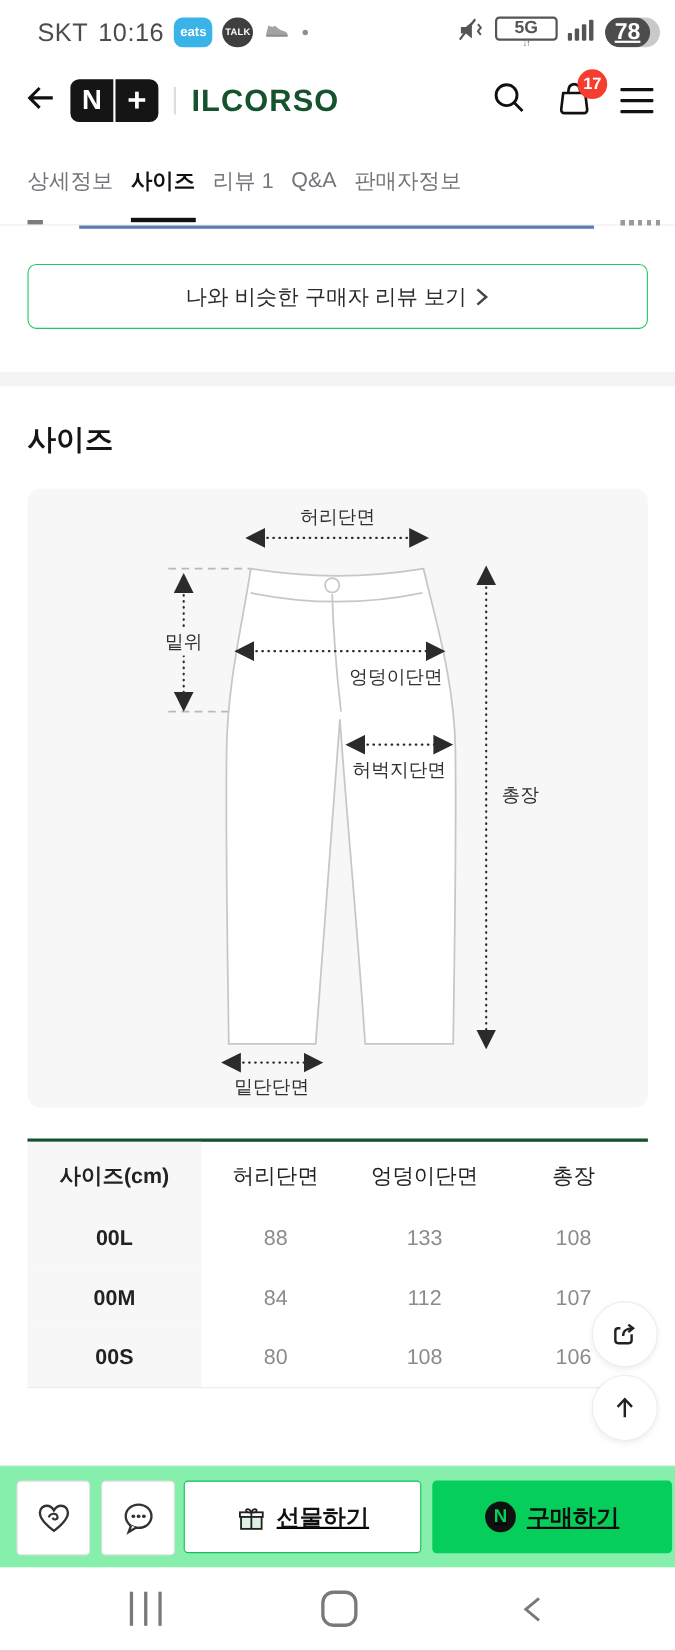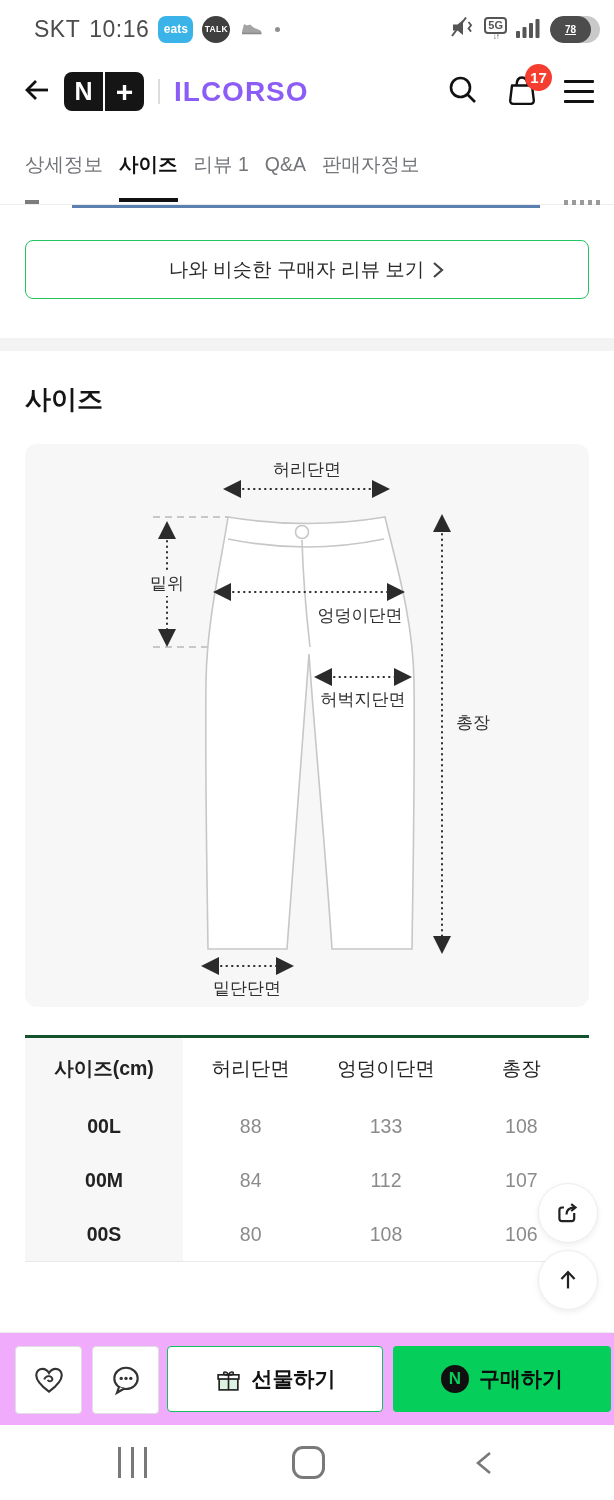--- a/index.html
+++ b/index.html
@@ -8,34 +8,34 @@
 
   
   .status-bar{height:58px;display:flex;align-items:center;justify-content:space-between;padding:0 14px 0 34px;box-sizing:border-box;}
   .sb-left{display:flex;align-items:center;gap:9px;}
   .sb-carrier,.sb-time{font-size:23px;color:#4c4c4c;letter-spacing:.5px;}
   .badge-eats{width:35px;height:27px;border-radius:8px;background:#3ab3e8;color:#fff;font-size:12px;font-weight:700;display:flex;align-items:center;justify-content:center;}
   .badge-talk{width:28px;height:27px;border-radius:50%;background:#3f3f3f;color:#fff;font-size:8.5px;font-weight:700;display:flex;align-items:center;justify-content:center;letter-spacing:.3px;}
   .sb-dot{width:5px;height:5px;border-radius:50%;background:#8f8f8f;margin-left:2px;}
   .sb-right{display:flex;align-items:center;gap:9px;}
   .icon-5g{display:flex;flex-direction:column;align-items:center;line-height:1;}
-  .icon-5g .box{border:2px solid #555;border-radius:4px;font-size:11px;font-weight:700;color:#555;padding:1px 2px;}
+  .icon-5g .box{border:2px solid #555;border-radius:4px;font-size:16px;font-weight:700;color:#555;padding:1px 16px;}
   .icon-5g .arr{font-size:8px;color:#555;margin-top:-1px;letter-spacing:-1px;}
   .battery{position:relative;width:50px;height:27px;border-radius:14px;background:#c9c9c9;overflow:hidden;}
   .battery .fill{position:absolute;left:0;top:0;bottom:0;width:41px;background:#4c4c4c;border-radius:14px;}
-  .battery .pct{position:absolute;left:0;top:0;width:41px;height:27px;display:flex;align-items:center;justify-content:center;color:#fff;font-size:10px;font-weight:700;text-decoration:underline;}
+  .battery .pct{position:absolute;left:0;top:0;width:41px;height:27px;display:flex;align-items:center;justify-content:center;color:#fff;font-size:21px;font-weight:700;text-decoration:underline;}
 
   
   .app-header{height:67px;display:flex;align-items:center;padding:0 20px 0 20px;box-sizing:border-box;}
   .logo{display:flex;margin-left:10px;}
   .logo-block{width:39px;height:39px;background:#151515;color:#fff;display:flex;align-items:center;justify-content:center;font-weight:800;}
   .logo-n{border-radius:8px 0 0 8px;font-size:25px;margin-right:2px;}
   .logo-plus{border-radius:0 8px 8px 0;font-size:30px;}
   .logo-divider{width:2px;height:25px;background:#ddd;margin:0 14px;}
-  .store-name{font-size:28px;font-weight:800;color:#8b5cf6;letter-spacing:1px;}
+  .store-name{font-size:28px;font-weight:800;color:#14532d;letter-spacing:1px;}
   .hdr-right{margin-left:auto;display:flex;align-items:center;gap:24px;}
   .bag-wrap{position:relative;}
   .cart-badge{position:absolute;top:-8px;right:-12px;min-width:27px;height:27px;border-radius:14px;background:#f53e30;color:#fff;font-size:15px;font-weight:700;display:flex;align-items:center;justify-content:center;padding:0 2px;box-sizing:border-box;}
   .burger{display:flex;flex-direction:column;gap:7px;}
   .burger div{width:30px;height:3px;background:#111;border-radius:1px;}
 
   
   .tabs{height:80px;display:flex;align-items:stretch;gap:16px;padding:0 25px;box-sizing:border-box;border-bottom:1px solid #ededed;}
   .tab{position:relative;display:flex;align-items:center;font-size:19.5px;color:#73757a;}
   .tab.active{color:#111;font-weight:700;}
@@ -66,21 +66,21 @@
   .cell{display:flex;align-items:center;justify-content:center;font-size:19.5px;color:#222;}
   .c-size{background:#f7f7f8;font-weight:700;}
   .val{color:#8b8b8b;}
 
   
   .float-btn{position:absolute;left:538px;width:58px;height:58px;border-radius:50%;background:#fff;border:1px solid #ededed;box-shadow:0 2px 6px rgba(0,0,0,.07);display:flex;align-items:center;justify-content:center;}
   .float-share{top:1183px;}
   .float-top{top:1250px;}
 
   
-  .action-bar{position:absolute;left:0;top:1332px;width:614px;height:93px;background:#f0abfc;border-top:1px solid #ececec;display:flex;align-items:flex-start;padding:13px 9px 0 15px;box-sizing:border-box;gap:10px;}
+  .action-bar{position:absolute;left:0;top:1332px;width:614px;height:93px;background:#86efac;border-top:1px solid #ececec;display:flex;align-items:flex-start;padding:13px 9px 0 15px;box-sizing:border-box;gap:10px;text-decoration:underline;}
   .sq-btn{width:65px;height:66px;border:1px solid #dfdfdf;border-radius:4px;background:#fff;display:flex;align-items:center;justify-content:center;flex:none;}
   .gift-btn{width:216px;height:66px;border:1.6px solid #0fc05c;border-radius:4px;background:#fff;display:flex;align-items:center;justify-content:center;gap:10px;font-size:21px;font-weight:700;color:#111;box-sizing:border-box;flex:none;margin-left:-2px;}
   .buy-btn{width:218px;height:66px;border-radius:4px;background:#05ce5a;display:flex;align-items:center;justify-content:center;gap:10px;font-size:21px;font-weight:700;color:#0d0d0d;flex:none;}
   .n-circle{width:28px;height:28px;border-radius:50%;background:#101010;color:#05ce5a;font-size:17px;font-weight:800;display:flex;align-items:center;justify-content:center;}
 
   
   .android-nav{position:absolute;left:0;top:1425px;width:614px;height:75px;display:flex;align-items:center;justify-content:space-between;padding:0 118px;box-sizing:border-box;background:#fff;}
   .nav-recents{display:flex;gap:10px;}
   .nav-recents div{width:3px;height:31px;background:#77797b;}
   .nav-home{width:33px;height:33px;border:3px solid #77797b;border-radius:11px;box-sizing:border-box;}

